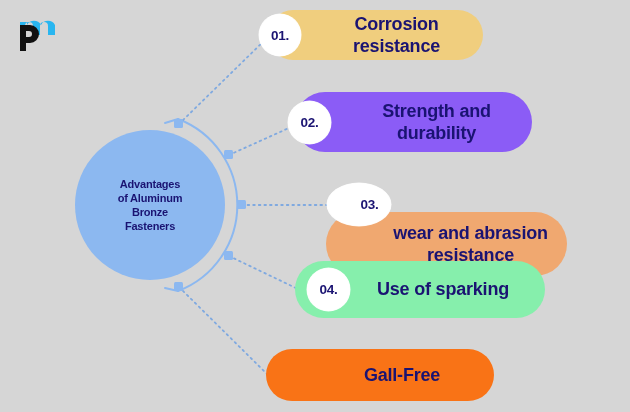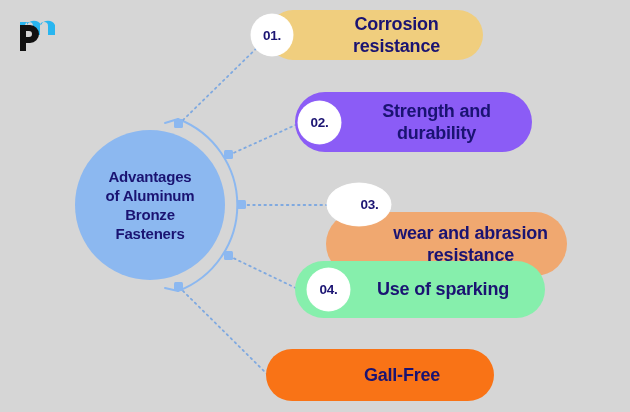--- a/index.html
+++ b/index.html
@@ -52,21 +52,21 @@
     height: 150px;
     border-radius: 50%;
     background: #8cb8f0;
     z-index: 2;
     display: flex;
     align-items: center;
     justify-content: center;
   }
   #hub-label {
     color: #1a1372;
-    font-size: 15px;
+    font-size: 11px;
     font-weight: bold;
     line-height: 1.28;
     text-align: center;
     letter-spacing: -0.2px;
     white-space: pre-line;
     padding: 0 6px;
   }
 
   
   .pill {
@@ -150,29 +150,29 @@
   <div id="hub">
     <div id="hub-label">Advantages
 of Aluminum
 Bronze
 Fasteners</div>
   </div>
 
   <div class="pill" style="left:268px; top:10px; width:215px; height:50px; background:#f0ce7e; padding-left:42px; box-sizing:border-box;">
     <div class="pill-text">Corrosion resistance</div>
   </div>
-  <div class="badge" style="left:251px; top:14px; width:42px; height:42px;">
+  <div class="badge" style="left:259px; top:14px; width:42px; height:42px;">
     <span class="badge-text">01.</span>
   </div>
 
   <div class="pill" style="left:295px; top:92px; width:237px; height:60px; background:#8b5cf6; padding-left:46px; box-sizing:border-box;">
     <div class="pill-text">Strength and
 durability</div>
   </div>
-  <div class="badge" style="left:298px; top:101px; width:43px; height:43px;">
+  <div class="badge" style="left:288px; top:101px; width:43px; height:43px;">
     <span class="badge-text">02.</span>
   </div>
 
   <div class="pill" style="left:326px; top:172px; width:241px; height:64px; background:#f0a870; padding-left:48px; box-sizing:border-box;margin-top:40px;">
     <div class="pill-text">wear and abrasion
 resistance</div>
   </div>
   <div class="badge" style="left:327px; top:183px; width:43px; height:43px;padding-left:21px;">
     <span class="badge-text">03.</span>
   </div>

